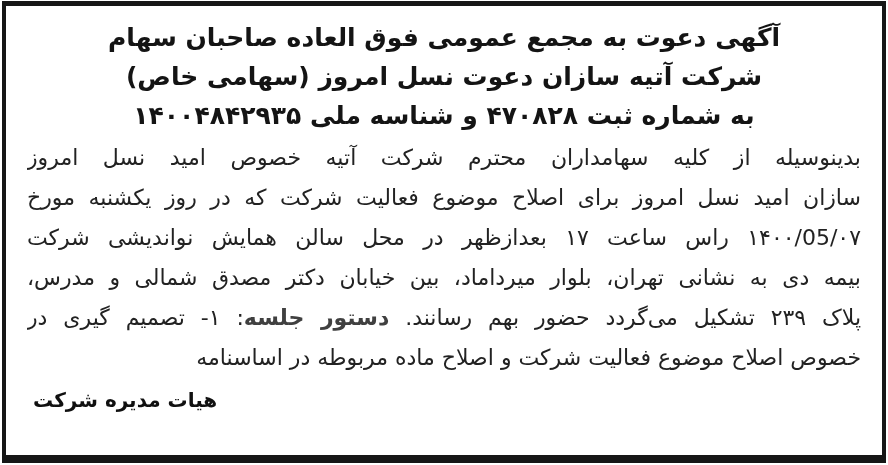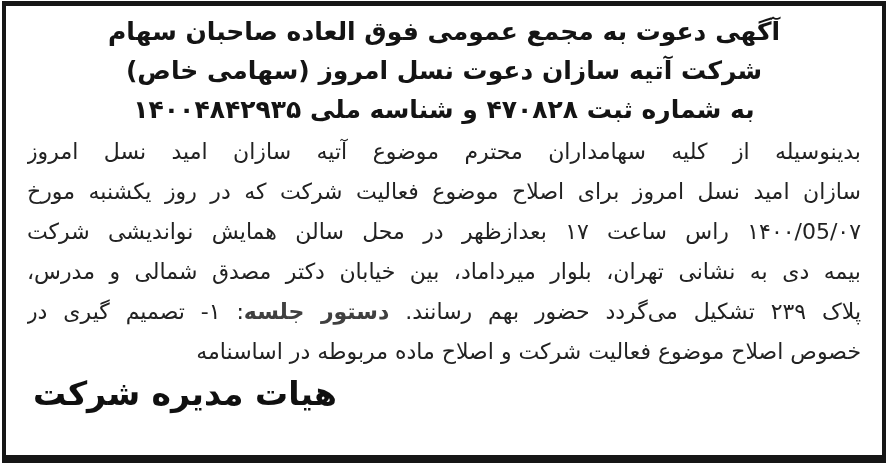--- a/index.html
+++ b/index.html
@@ -19,21 +19,21 @@
     position: absolute;
     top: 1px;
     left: 2px;
     right: 2px;
     bottom: 2px;
     border-style: solid;
     border-color: #161616;
     border-width: 5px 4px 8px 4px;
     box-sizing: border-box;
     background: #ffffff;
-    padding: 6px 21px 0 21px;
+    padding: 12px 21px 0 21px;
     direction: rtl;
   }
   .header {
     text-align: center;
     font-weight: bold;
     font-size: 25px;
     line-height: 39px;
     color: #141414;
     letter-spacing: -0.3px;
   }
@@ -58,41 +58,41 @@
   }
   .bline.last-line {
     text-align-last: right;
   }
   .inline-bold {
     font-weight: 800;
     color: #404040;
   }
   .signature {
     font-weight: 800;
-    font-size: 33px;
+    font-size: 20px;
     line-height: 44px;
     text-align: left;
     padding-left: 6px;
     color: #101010;
     letter-spacing: -0.3px;
   }
 </style>
 </head>
 <body>
 
 <div class="frame">
 
   <div class="header">
     <div class="hline">آگهی دعوت به مجمع عمومی فوق العاده صاحبان سهام</div>
     <div class="hline">شرکت آتیه سازان دعوت نسل امروز (سهامی خاص)</div>
     <div class="hline">به شماره ثبت ۴۷۰۸۲۸ و شناسه ملی ۱۴۰۰۴۸۴۲۹۳۵</div>
   </div>
 
   <div class="body-text">
-    <div class="bline justified">بدینوسیله از کلیه سهامداران محترم موضوع آتیه سازان امید نسل امروز</div>
+    <div class="bline justified">بدینوسیله از کلیه سهامداران محترم شرکت آتیه خصوص امید نسل امروز</div>
     <div class="bline justified">سازان امید نسل امروز برای اصلاح موضوع فعالیت شرکت که در روز یکشنبه مورخ</div>
     <div class="bline justified">۱۴۰۰/05/۰۷ راس ساعت ۱۷ بعدازظهر در محل سالن همایش نواندیشی شرکت</div>
     <div class="bline justified">بیمه دی به نشانی تهران، بلوار میرداماد، بین خیابان دکتر مصدق شمالی و مدرس،</div>
     <div class="bline justified">
       <span>پلاک ۲۳۹ تشکیل می‌گردد حضور بهم رسانند. </span><span class="inline-bold">دستور جلسه</span><span>: ۱- تصمیم گیری در</span>
     </div>
     <div class="bline last-line">خصوص اصلاح موضوع فعالیت شرکت و اصلاح ماده مربوطه در اساسنامه</div>
   </div>
 
   <div class="signature">هیات مدیره شرکت</div>

